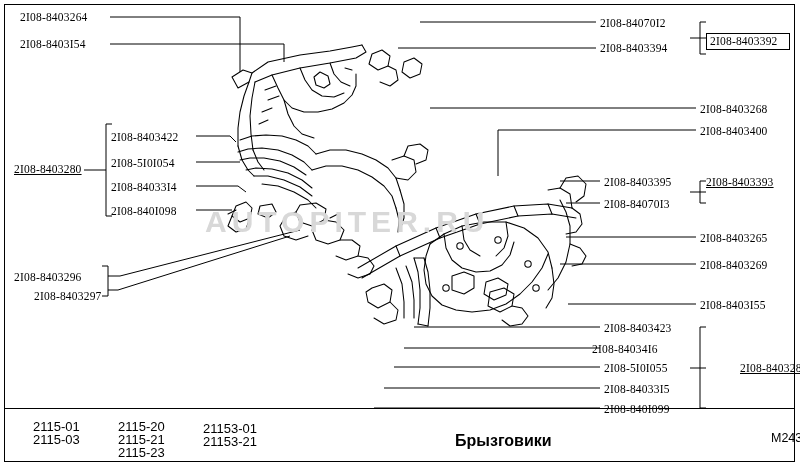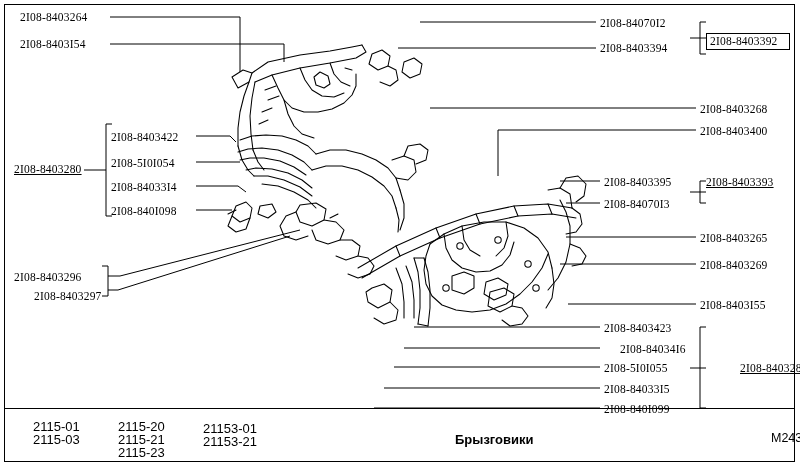--- a/index.html
+++ b/index.html
@@ -54,21 +54,21 @@
     font-family: "Liberation Sans", sans-serif;
     font-size: 13px;
     color: #000;
     line-height: 13px;
     white-space: pre;
   }
   .footer-title {
     position: absolute;
     font-family: "Liberation Sans", sans-serif;
     font-weight: bold;
-    font-size: 13px;
+    font-size: 16px;
     color: #000;
   }
   .footer-code {
     position: absolute;
     font-family: "Liberation Sans", sans-serif;
     font-weight: normal;
     font-size: 12.5px;
     color: #000;
     padding-left: 29px;
   }
@@ -241,20 +241,21 @@
       <path d="M414 327 L600 327"></path>
       <path d="M404 348 L600 348"></path>
       <path d="M394 367 L600 367"></path>
       <path d="M384 388 L600 388"></path>
       <path d="M374 408 L600 408"></path>
       <path d="M700 327 L706 327 M700 327 L700 408 M700 408 L706 408"></path>
       <path d="M690 368 L706 368"></path>
     </g>
   </svg>
 
+  <div class="watermark">AUTOPITER.RU</div>
 
   <div class="lbl" style="left:20px;  top:11px;">2I08-8403264</div>
   <div class="lbl" style="left:20px;  top:38px;">2I08-8403I54</div>
 
   <div class="lbl" style="left:111px; top:131px;">2I08-8403422</div>
   <div class="lbl" style="left:111px; top:157px;">2I08-5I0I054</div>
   <div class="lbl" style="left:111px; top:181px;">2I08-84033I4</div>
   <div class="lbl" style="left:111px; top:205px;">2I08-840I098</div>
   <div class="lbl u" style="left:14px; top:163px;">2I08-8403280</div>
 
@@ -270,21 +271,21 @@
 
   <div class="lbl" style="left:604px; top:176px;">2I08-8403395</div>
   <div class="lbl" style="left:604px; top:198px;">2I08-84070I3</div>
   <div class="lbl u" style="left:706px; top:176px;">2I08-8403393</div>
 
   <div class="lbl" style="left:700px; top:232px;">2I08-8403265</div>
   <div class="lbl" style="left:700px; top:259px;">2I08-8403269</div>
   <div class="lbl" style="left:700px; top:299px;">2I08-8403I55</div>
 
   <div class="lbl" style="left:604px; top:322px;">2I08-8403423</div>
-  <div class="lbl" style="left:620px; top:343px;">2I08-84034I6</div>
+  <div class="lbl" style="left:592px; top:343px;">2I08-84034I6</div>
   <div class="lbl" style="left:604px; top:362px;">2I08-5I0I055</div>
   <div class="lbl" style="left:604px; top:383px;">2I08-84033I5</div>
   <div class="lbl" style="left:604px; top:403px;">2I08-840I099</div>
   <div class="lbl u" style="left:740px; top:362px;">2I08-840328I</div>
 
   <div class="footer-rule"></div>
 
   <div class="footer-col" style="left:33px; top:420px;">2115-01
 2115-03</div>
   <div class="footer-col" style="left:118px; top:420px;">2115-20

